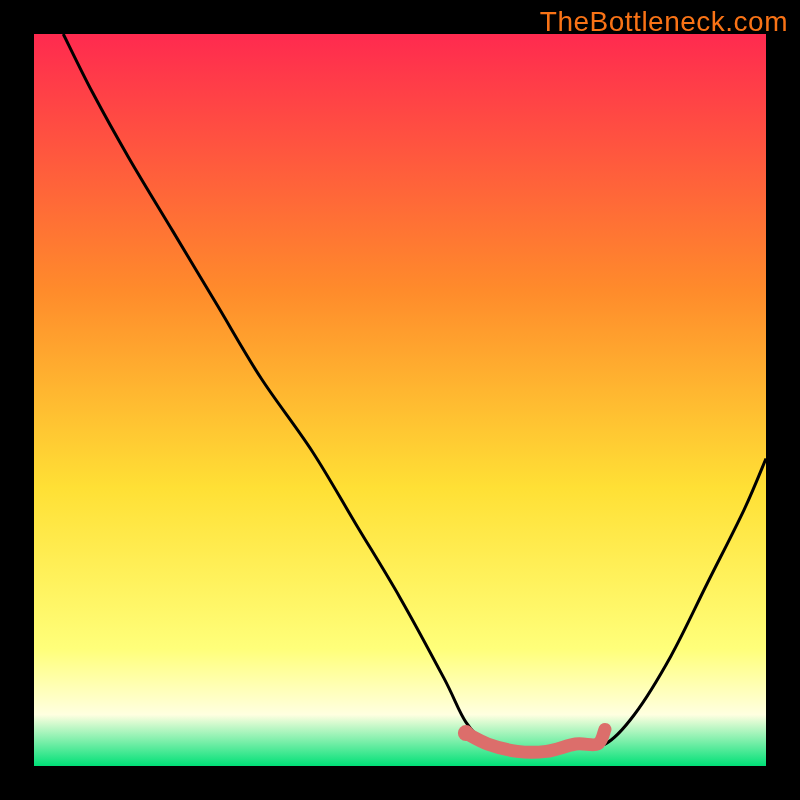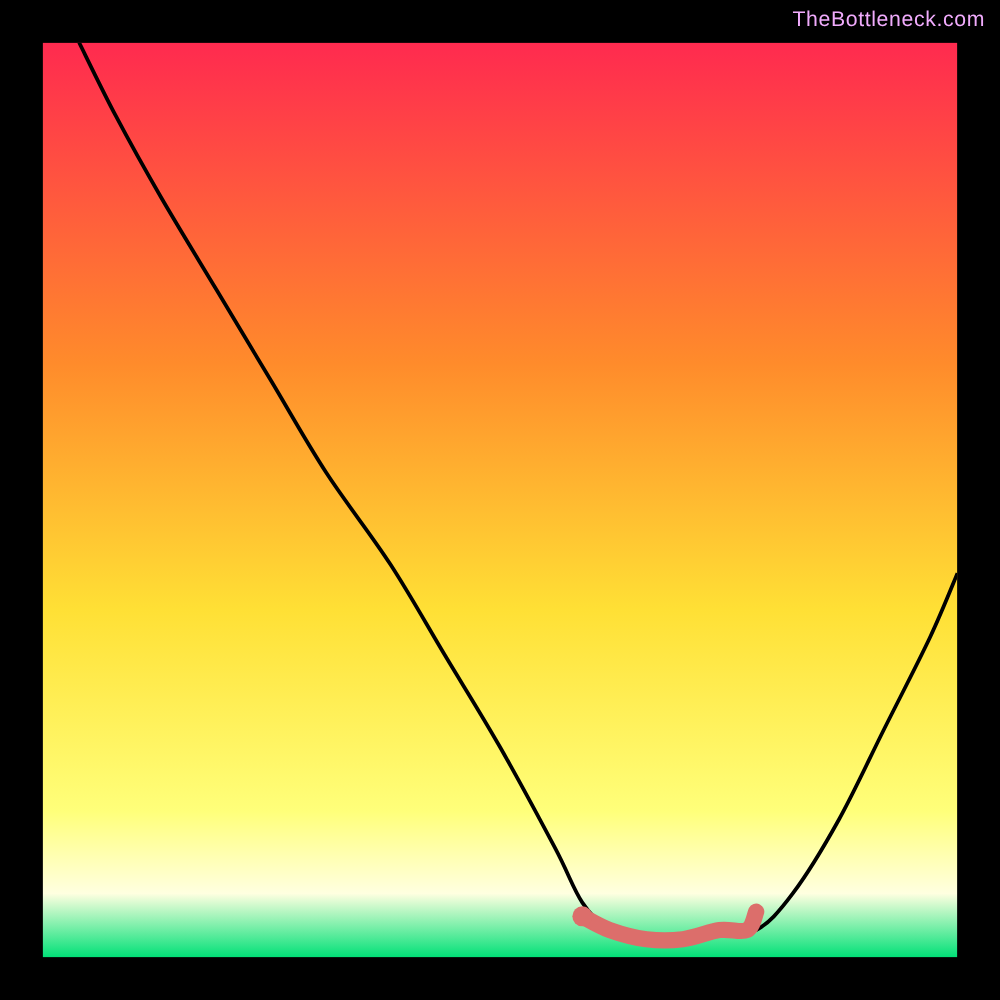--- a/index.html
+++ b/index.html
@@ -21,22 +21,22 @@
     overflow: hidden;
   }
   .gradient {
     position: absolute;
     left: 0; top: 0; right: 0; bottom: 0;
   }
   .watermark {
     position: absolute;
     top: 6px;
     right: 12px;
-    color: #f0abfc;
-    font-size: 17px;
+    color: #f97316;
+    font-size: 28px;
     font-weight: 500;
     letter-spacing: 0.5px;
   }
   svg.curve {
     position: absolute;
     left: 0; top: 0;
     width: 732px;
     height: 732px;
   }
 </style>

